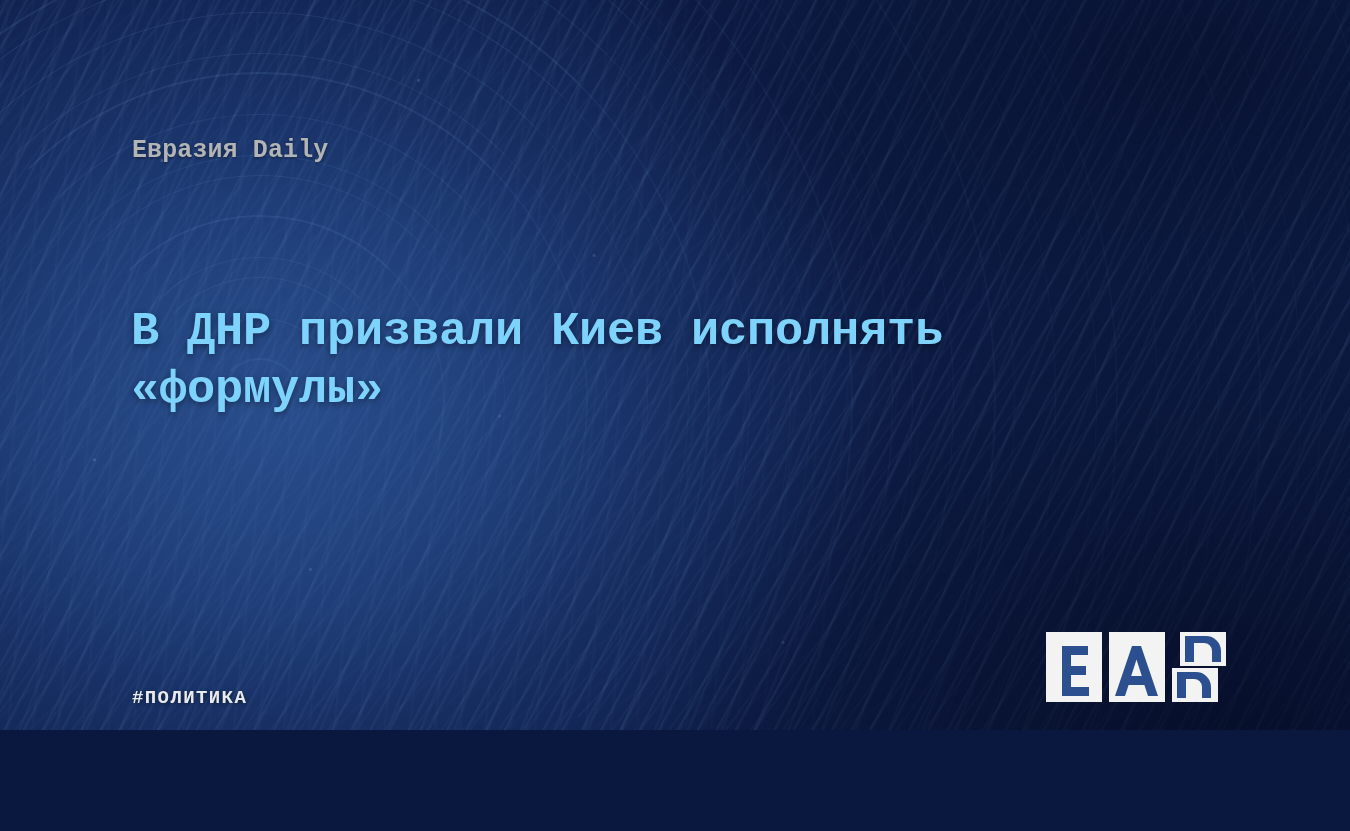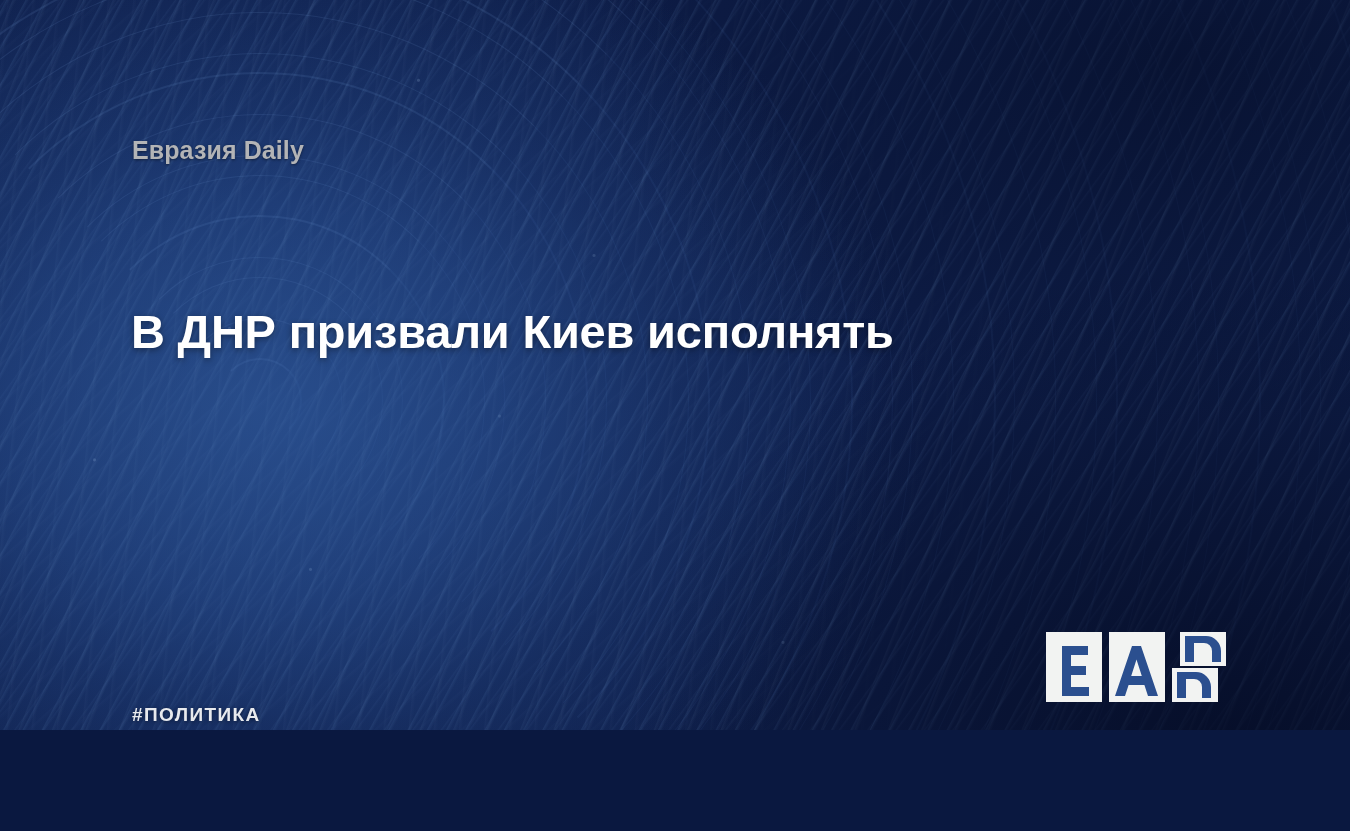--- a/index.html
+++ b/index.html
@@ -4,20 +4,21 @@
 <style>
   html,body{margin:0;padding:0;}
   body{
     width:1350px;height:831px;overflow:hidden;
     font-family:"Liberation Sans","DejaVu Sans",sans-serif;
     background:#0a1840;
   }
   .poster{
     position:relative;width:1350px;height:730px;overflow:hidden;
     background:#102a5e;
+    font-family:Liberation Mono, monospace;
   }
 
   
   .bg-base{
     position:absolute;inset:0;
     background:
       radial-gradient(ellipse 640px 520px at 250px 400px, #24457f 0%, #1c3870 38%, #14295a 68%, #0d1c46 100%),
       linear-gradient(118deg, #1b3569 0%, #152c5c 30%, #0f2150 58%, #0a1840 82%, #07123a 100%);
   }
   .bg-vign{
@@ -71,26 +72,26 @@
     position:absolute;left:132px;top:136px;
     font-size:25px;font-weight:bold;
     color:#b3b4b6;letter-spacing:.1px;
     text-shadow:0 1px 3px rgba(0,0,0,.45);
     white-space:nowrap;
   }
 
   .headline{
     position:absolute;left:131px;top:272px;width:1070px;
     font-size:47px;font-weight:bold;line-height:58px;
-    color:#ffffff;letter-spacing:-.2px;
+    color:#7dd3fc;letter-spacing:-.2px;
     text-shadow:0 2px 6px rgba(0,0,0,.40);
   }
 
   .tag{
-    position:absolute;left:132px;top:704px;
+    position:absolute;left:132px;top:687px;
     font-size:19px;font-weight:bold;
     color:#e8eaee;letter-spacing:1.4px;
     text-shadow:0 1px 4px rgba(0,0,0,.45);
     white-space:nowrap;
   }
 
   
   .logo{
     position:absolute;left:1044px;top:616px;
     width:184px;height:100px;
@@ -155,20 +156,21 @@
       <span style="width: 3140px; height: 3140px; border-width: 1px; border-top-color: rgba(150, 195, 255, 0.063); border-right-color: rgba(130, 180, 250, 0.035); margin-left: 0px; left: 260px; top: 400px;"></span>
     </div>
   <div class="bg-vign"></div>
 
   <div class="content">
 
     <div class="brand">Евразия Daily</div>
 
     <h1 class="headline">
         <div>В ДНР призвали Киев исполнять</div>
+        <div>«формулы»</div>
       </h1>
 
     <div class="tag">#ПОЛИТИКА</div>
 
     <div class="logo">
       <svg viewBox="0 0 184 100" xmlns="http://www.w3.org/2000/svg">
 
         <rect x="2" y="16" width="56" height="70" fill="#f2f3f2"></rect>
         <path d="M18 30 h26 v9 H27 v11 h15 v9 H27 v12 h18 v9 H18 Z" fill="#2b4f8f"></path>
 

